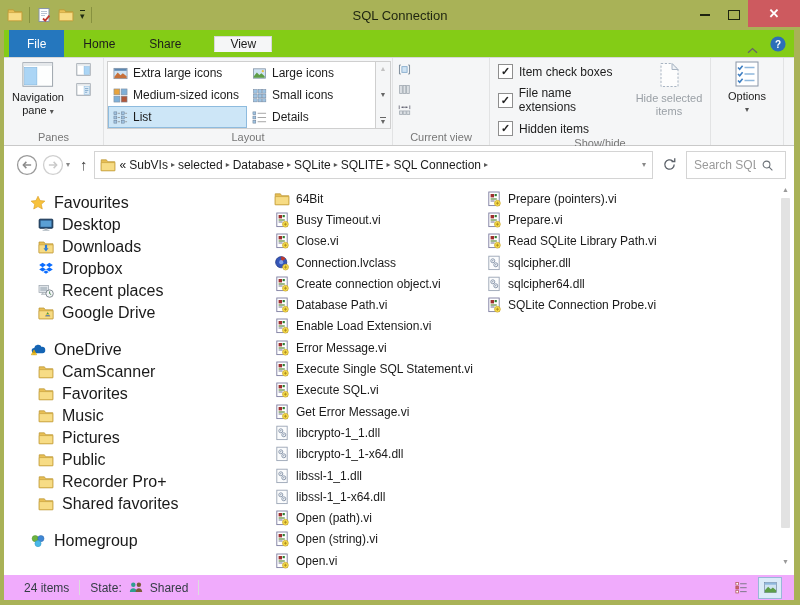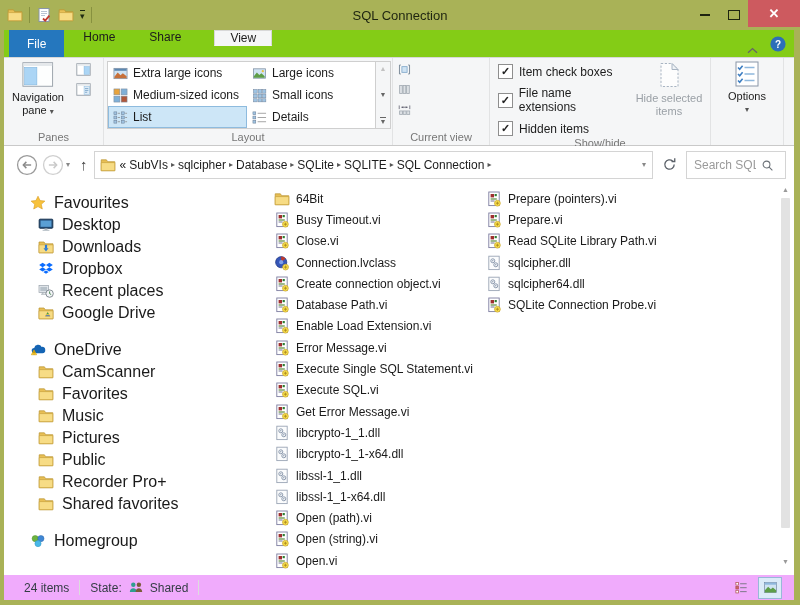--- a/index.html
+++ b/index.html
@@ -143,21 +143,21 @@
           <span class="glyph-max"></span>
         </div>
       <div class="wbtn close">
           <span class="glyph-x">✕</span>
         </div>
     </div>
   </div>
 
   <div class="tabrow">
     <div class="tab-file">File</div>
-    <div id="tabs-container" style="display:flex;align-items:flex-start;">
+    <div id="tabs-container" style="display:flex;align-items:center;">
         <div class="tab">Home</div>
         <div class="tab">Share</div>
         <div class="tab active">View</div>
       </div>
     <div class="tabrow-right">
       <span class="chev-up"><svg viewBox="0 0 11 7">
             <path d="M1 5.8 5.5 1.6 10 5.8" fill="none" stroke="#666" stroke-width="1.4"></path>
           </svg></span>
       <span class="help-ic"><svg viewBox="0 0 16 16">
             <circle cx="8" cy="8" r="7.6" fill="#2d6fb8"></circle>
@@ -418,21 +418,21 @@
           <svg viewBox="0 0 16 16">
             <path d="M1.2 2.8h5.2l1.3 1.9h7.1v9H1.2z" fill="#e8bf55" stroke="#b8922e" stroke-width=".7"></path>
             <path d="M1.2 5.6h13.6v8.1H1.2z" fill="#f7dc85" stroke="#c8a23e" stroke-width=".7"></path>
           </svg>
         </span>
       <span id="crumbs" style="display:flex;align-items:center;">
           <span class="crumb">«</span>
           <span style="width: 3px;"></span>
           <span class="crumb">SubVIs</span>
           <span class="crumb-sep">▸</span>
-          <span class="crumb">sqlcipher</span>
+          <span class="crumb">selected</span>
           <span class="crumb-sep">▸</span>
           <span class="crumb">Database</span>
           <span class="crumb-sep">▸</span>
           <span class="crumb">SQLite</span>
           <span class="crumb-sep">▸</span>
           <span class="crumb">SQLITE</span>
           <span class="crumb-sep">▸</span>
           <span class="crumb">SQL Connection</span>
           <span class="crumb-sep">▸</span>
         </span>

